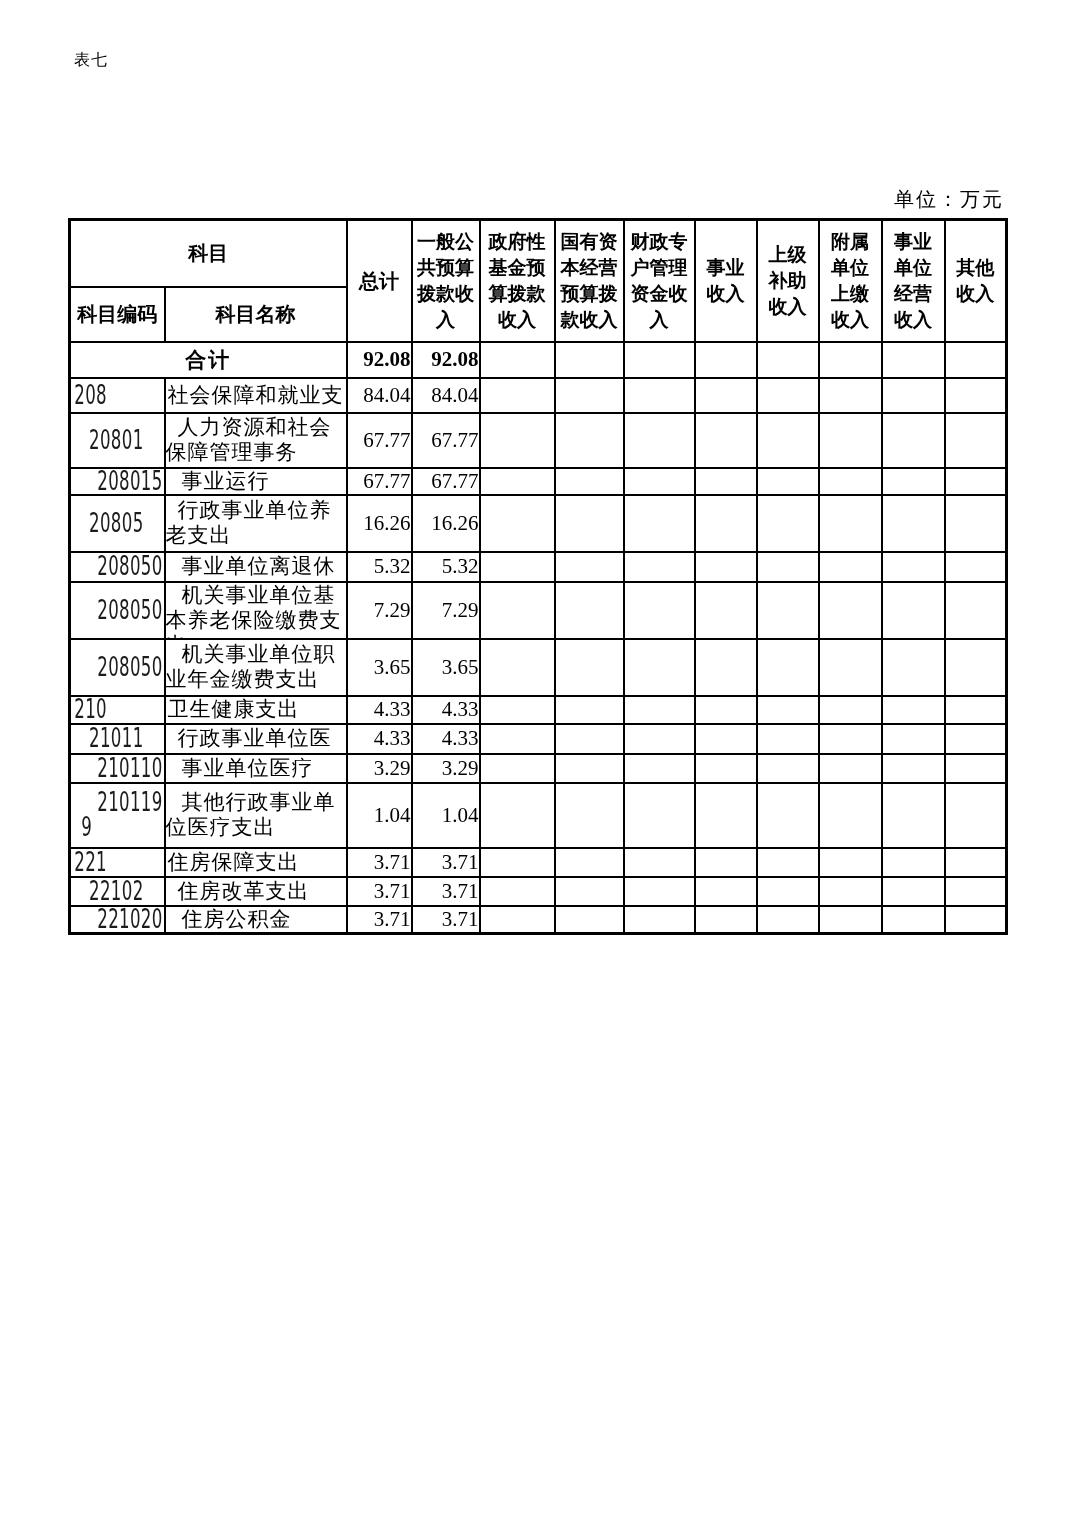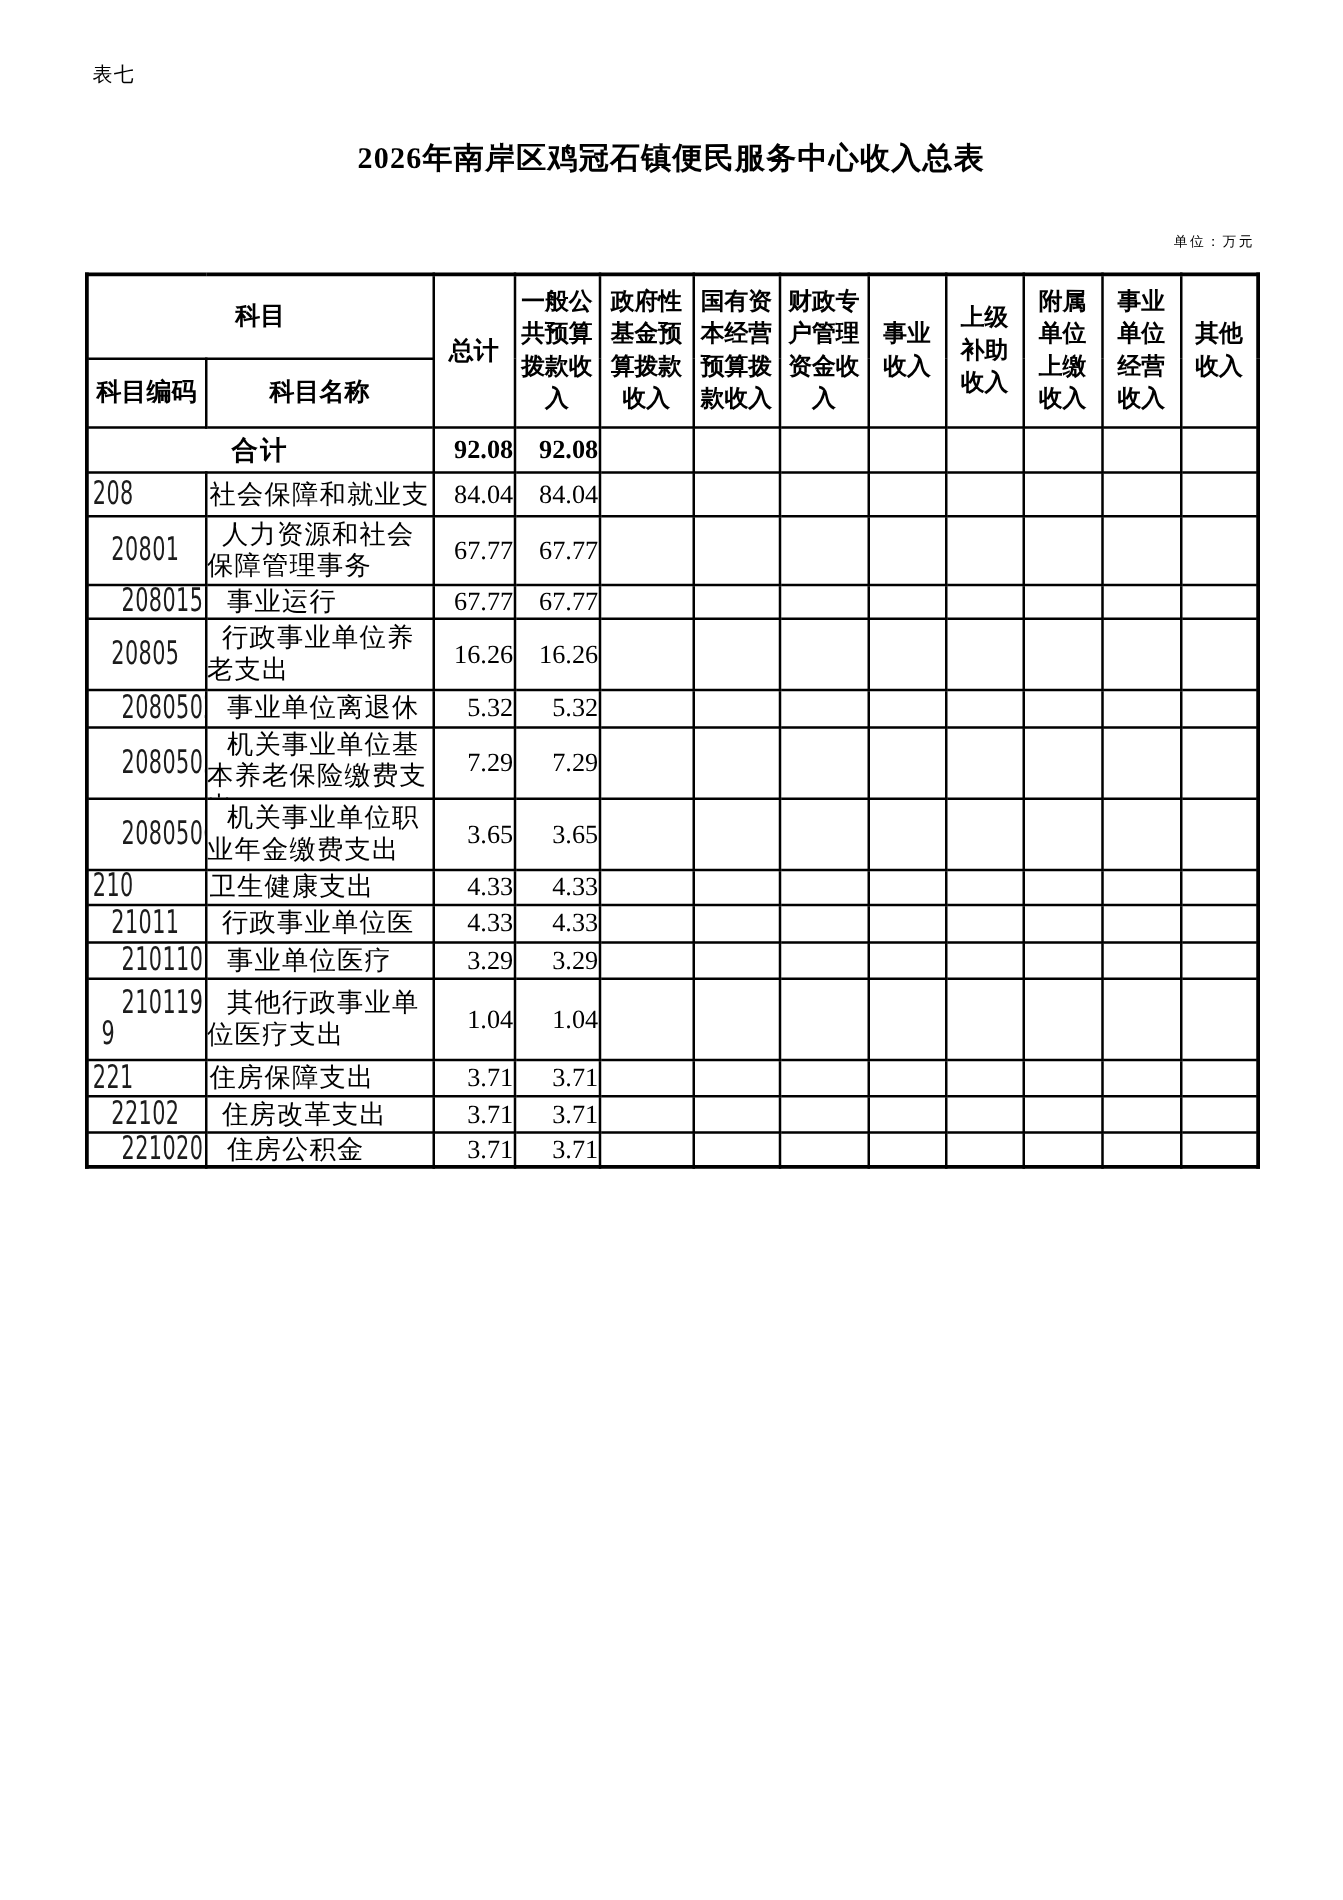--- a/index.html
+++ b/index.html
@@ -3,21 +3,21 @@
 <meta charset="utf-8">
 <style>
   html,body{margin:0;padding:0;background:#ffffff;}
   .sheet{
     position:relative;width:1074px;height:1520px;background:#fff;color:#000;
     font-family:"Liberation Serif","DejaVu Serif",serif;overflow:hidden;border-radius:32px;
   }
   .sheet-label{position:absolute;left:74px;top:50px;font-size:16px;letter-spacing:1px;}
   .doc-title{position:absolute;left:0;top:110px;width:100%;text-align:center;
     font-size:24px;font-weight:bold;letter-spacing:1px;}
-  .unit-note{position:absolute;right:70px;top:186px;font-size:11px;letter-spacing:2px;}
+  .unit-note{position:absolute;right:70px;top:186px;font-size:20px;letter-spacing:2px;}
 
   table.income{position:absolute;left:68px;top:218px;width:937px;
     border-collapse:collapse;table-layout:fixed;border:3px solid #000;}
   table.income td{border:2px solid #000;padding:0;vertical-align:middle;overflow:hidden;}
 
   .hcell{font-family:"Liberation Sans","DejaVu Sans",sans-serif;font-weight:bold;
     text-align:center;font-size:20px;line-height:26px;}
   .hcol{font-size:19px;line-height:26px;padding:0 3px;}
   .hcol.narrow{padding:0 6px;}
 
@@ -34,21 +34,20 @@
 
   .num{font-size:21px;text-align:right;padding-right:4px;}
   tr.total-row .num{font-weight:bold;}
   .total-label{text-align:center;font-size:21px;font-weight:bold;letter-spacing:2px;}
 </style>
 </head>
 <body>
 
 <div class="sheet">
   <div class="sheet-label">表七</div>
-  <div class="doc-title">2026年南岸区鸡冠石镇便民服务中心收入总表</div>
   <div class="unit-note">单位：万元</div>
 
   <table class="income">
     <colgroup>
       <col style="width:95px">
         <col style="width:182px">
         <col style="width:65px">
       <col style="width:68px">
         <col style="width:75px">
         <col style="width:69px">

